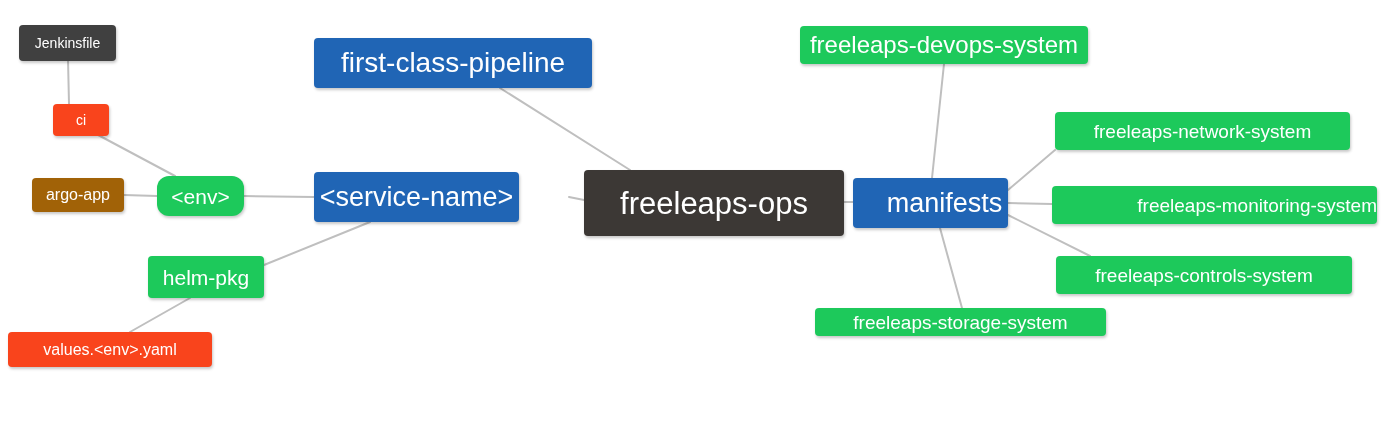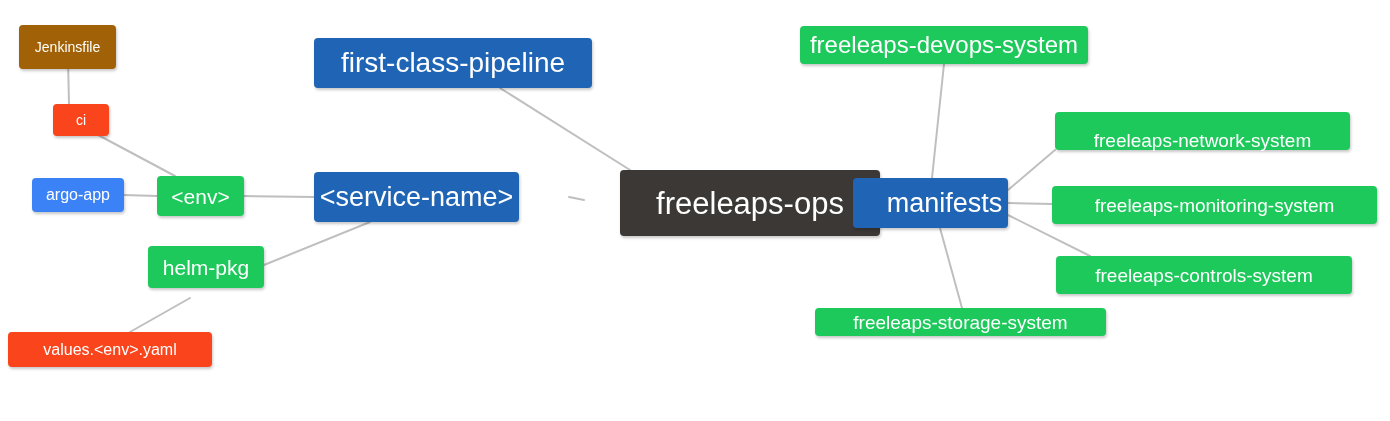--- a/index.html
+++ b/index.html
@@ -60,57 +60,57 @@
       <line x1="569" y1="197" x2="584" y2="200" stroke="#bfbfbf" stroke-width="2" stroke-linecap="round"></line>
       <line x1="844" y1="202" x2="853" y2="202" stroke="#bfbfbf" stroke-width="2" stroke-linecap="round"></line>
       <line x1="932" y1="178" x2="944" y2="64" stroke="#bfbfbf" stroke-width="2" stroke-linecap="round"></line>
       <line x1="1008" y1="190" x2="1055" y2="150" stroke="#bfbfbf" stroke-width="2" stroke-linecap="round"></line>
       <line x1="1008" y1="203" x2="1052" y2="204" stroke="#bfbfbf" stroke-width="2" stroke-linecap="round"></line>
       <line x1="1008" y1="215" x2="1090" y2="256" stroke="#bfbfbf" stroke-width="2" stroke-linecap="round"></line>
       <line x1="940" y1="228" x2="962" y2="308" stroke="#bfbfbf" stroke-width="2" stroke-linecap="round"></line>
     </svg>
 
   <div id="node-layer">
-      <div class="mm-node" style="left: 19px; top: 25px; width: 97px; height: 44px; background: #a16207; font-size: 14px; text-align: center;">
+      <div class="mm-node" style="left: 19px; top: 25px; width: 97px; height: 36px; background: #404040; font-size: 14px; text-align: center;">
         <span class="mm-label">Jenkinsfile</span>
       </div>
       <div class="mm-node" style="left: 53px; top: 104px; width: 56px; height: 32px; background: rgb(249, 68, 28); font-size: 14px;">
         <span class="mm-label">ci</span>
       </div>
-      <div class="mm-node" style="left: 32px; top: 178px; width: 92px; height: 34px; background: #3b82f6; font-size: 16px;">
+      <div class="mm-node" style="left: 32px; top: 178px; width: 92px; height: 34px; background: #a16207; font-size: 16px;">
         <span class="mm-label">argo-app</span>
       </div>
-      <div class="mm-node" style="left: 157px; top: 176px; width: 87px; height: 40px; background: rgb(29, 201, 91); font-size: 21px;">
+      <div class="mm-node" style="left: 157px; top: 176px; width: 87px; height: 40px; background: rgb(29, 201, 91); font-size: 21px; border-radius: 12px;">
         <span class="mm-label">&lt;env&gt;</span>
       </div>
-      <div class="mm-node" style="left: 148px; top: 246px; width: 116px; height: 42px; background: rgb(29, 201, 91); font-size: 21px;">
+      <div class="mm-node" style="left: 148px; top: 256px; width: 116px; height: 42px; background: rgb(29, 201, 91); font-size: 21px;">
         <span class="mm-label">helm-pkg</span>
       </div>
       <div class="mm-node" style="left: 8px; top: 332px; width: 204px; height: 35px; background: rgb(249, 68, 28); font-size: 16px;">
         <span class="mm-label">values.&lt;env&gt;.yaml</span>
       </div>
       <div class="mm-node" style="left: 314px; top: 38px; width: 278px; height: 50px; background: rgb(32, 101, 181); font-size: 28px; align-items: center;">
         <span class="mm-label">first-class-pipeline</span>
       </div>
       <div class="mm-node" style="left: 314px; top: 172px; width: 205px; height: 50px; background: rgb(32, 101, 181); font-size: 27px;">
         <span class="mm-label">&lt;service-name&gt;</span>
       </div>
-      <div class="mm-node" style="left: 584px; top: 170px; width: 260px; height: 66px; background: rgb(60, 56, 53); font-size: 31px; margin-left: 36px;">
+      <div class="mm-node" style="left: 584px; top: 170px; width: 260px; height: 66px; background: rgb(60, 56, 53); font-size: 31px;">
         <span class="mm-label">freeleaps-ops</span>
       </div>
       <div class="mm-node" style="left: 853px; top: 178px; width: 155px; height: 50px; background: rgb(32, 101, 181); font-size: 27px; padding-left: 28px;">
         <span class="mm-label">manifests</span>
       </div>
       <div class="mm-node" style="left: 800px; top: 26px; width: 288px; height: 38px; background: rgb(29, 201, 91); font-size: 24px;">
         <span class="mm-label">freeleaps-devops-system</span>
       </div>
-      <div class="mm-node" style="left: 1055px; top: 112px; width: 295px; height: 38px; background: rgb(29, 201, 91); font-size: 19px; align-items: flex-end;">
+      <div class="mm-node" style="left: 1055px; top: 112px; width: 295px; height: 38px; background: rgb(29, 201, 91); font-size: 19px;">
         <span class="mm-label">freeleaps-network-system</span>
       </div>
-      <div class="mm-node" style="left: 1052px; top: 186px; width: 325px; height: 38px; background: rgb(29, 201, 91); font-size: 19px;">
+      <div class="mm-node" style="left: 1052px; top: 186px; width: 325px; height: 38px; background: rgb(29, 201, 91); font-size: 19px; justify-content: flex-end;">
         <span class="mm-label">freeleaps-monitoring-system</span>
       </div>
       <div class="mm-node" style="left: 1056px; top: 256px; width: 296px; height: 38px; background: rgb(29, 201, 91); font-size: 19px;">
         <span class="mm-label">freeleaps-controls-system</span>
       </div>
       <div class="mm-node" style="left: 815px; top: 308px; width: 291px; height: 28px; background: rgb(29, 201, 91); font-size: 19px;">
         <span class="mm-label">freeleaps-storage-system</span>
       </div>
     </div>
 

